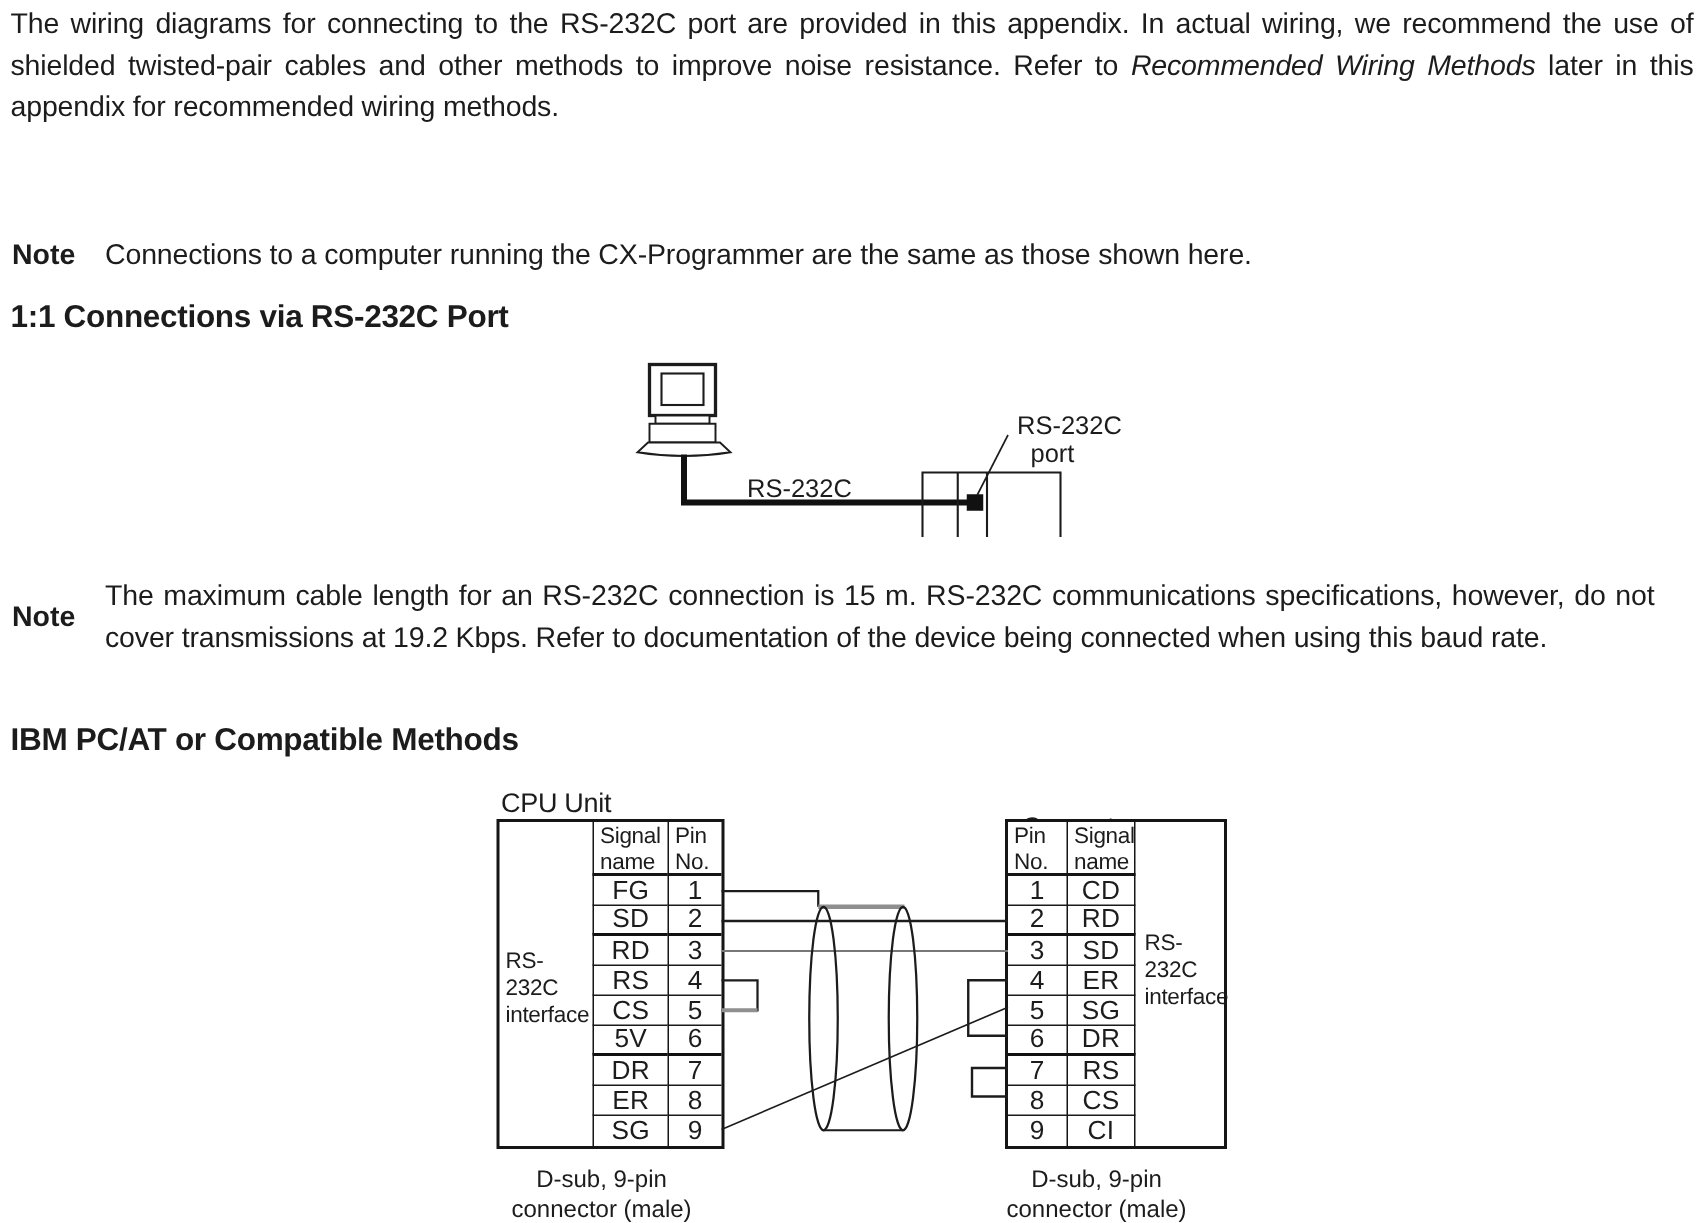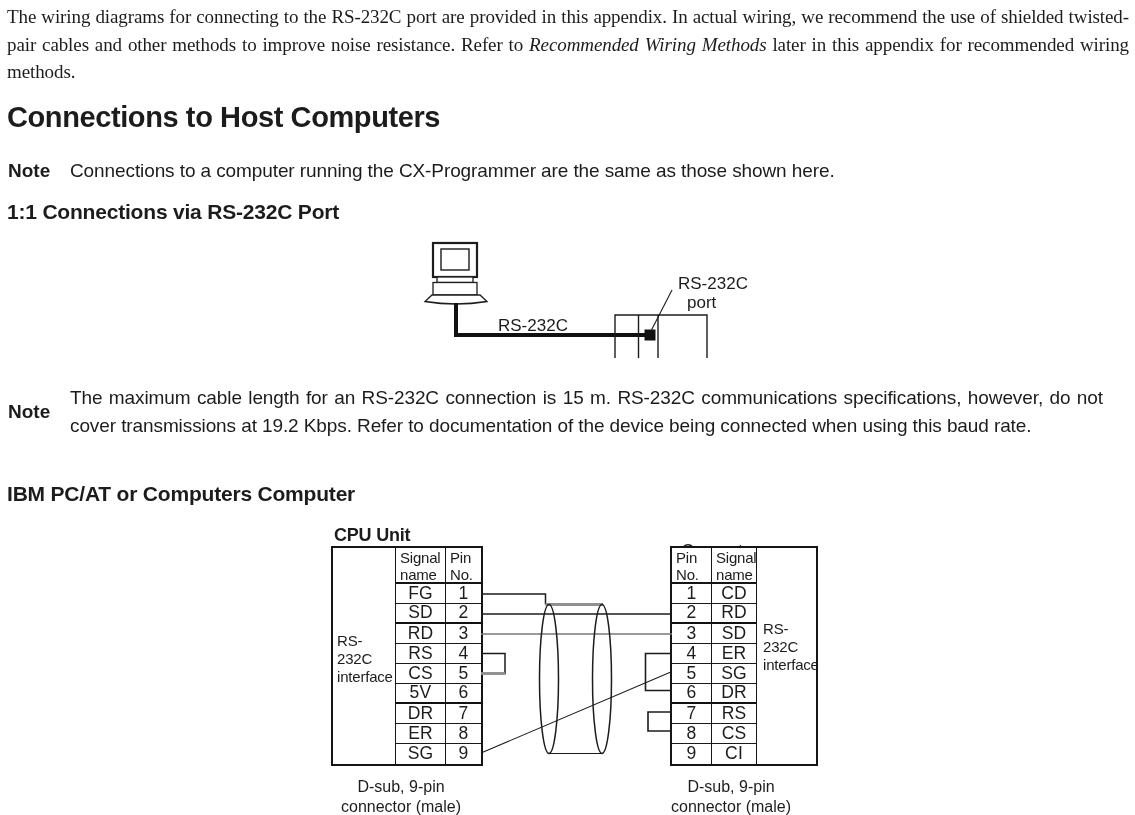--- a/index.html
+++ b/index.html
@@ -26,21 +26,21 @@
   .note-2 .note-text{width:1033px;text-align:justify;}
   h2.h2{margin:0;font-size:21px;font-weight:bold;letter-spacing:-0.2px;}
   .h2-1{left:7px;top:200px;}
   .h2-2{left:7px;top:482px;}
   
   .diag-label{font-size:17px;line-height:19px;color:#1c1c1c;}
   .cable-label{left:498px;top:316px;}
   .port-label{left:678px;top:274px;}
   .port-label .l2{margin-left:9px;}
   .conn-title{font-size:18px;letter-spacing:-0.2px;}
-  .cpu-title{left:334px;top:525px;font-weight:bold;}
+  .cpu-title{left:334px;top:525px;}
   .pc-title{left:681px;top:525px;margin-top:16px;}
   .caption{font-size:16px;line-height:19.5px;text-align:center;}
   .caption-left{left:341px;top:777px;}
   .caption-right{left:671px;top:777px;}
   
   .conn-box{
     border:2px solid #151515;background:#ffffff;box-sizing:border-box;
   }
   .cpu-box{left:331px;top:546px;width:152px;height:220px;}
   .pc-box{left:670px;top:546px;width:148px;height:220px;}
@@ -65,43 +65,42 @@
   .thick{border-bottom-width:2px;border-bottom-color:#111;}
   .nob{border-bottom:none;}
   
   svg.overlay{position:absolute;left:0;top:0;pointer-events:none;}
 </style>
 </head>
 <body>
 
 <div class="page">
 
-  <p class="abs intro" style="margin:0;font-family:Liberation Serif, serif;"><span>The wiring diagrams for connecting to the RS-232C port are provided in this appendix. In actual wiring, we recommend the use of shielded twisted-pair cables and other methods to improve noise resistance. Refer to </span><i>Recommended Wiring Methods</i><span> later in this appendix for recommended wiring methods.</span></p>
-
-  <h1 class="abs h1">Connections to Host Computers</h1>
+  <p class="abs intro" style="margin:0;"><span>The wiring diagrams for connecting to the RS-232C port are provided in this appendix. In actual wiring, we recommend the use of shielded twisted-pair cables and other methods to improve noise resistance. Refer to </span><i>Recommended Wiring Methods</i><span> later in this appendix for recommended wiring methods.</span></p>
+
 
   <div class="abs note-row note-1">
     <span class="note-label">Note</span>
     <span class="note-text">Connections to a computer running the CX-Programmer are the same as those shown here.</span>
   </div>
 
   <h2 class="abs h2 h2-1">1:1 Connections via RS-232C Port</h2>
 
   <div class="abs diag-label cable-label">RS-232C</div>
   <div class="abs diag-label port-label">
     <div>RS-232C</div>
     <div class="l2">port</div>
   </div>
 
   <div class="abs note-row note-2">
     <span class="note-label">Note</span>
     <span class="note-text">The maximum cable length for an RS-232C connection is 15 m. RS-232C communications specifications, however, do not cover transmissions at 19.2 Kbps. Refer to documentation of the device being connected when using this baud rate.</span>
   </div>
 
-  <h2 class="abs h2 h2-2">IBM PC/AT or Computers Computer</h2>
+  <h2 class="abs h2 h2-2">IBM PC/AT or Compatible Methods</h2>
 
   <div class="abs conn-title cpu-title">CPU Unit</div>
   <div class="abs conn-title pc-title">Computer</div>
 
   <div class="abs conn-box cpu-box">
     <div class="conn-grid">
       <div class="cell iface-cell">RS-232C interface</div>
       <div class="cell head-cell bL" style="grid-column:2;grid-row:1;">Signal name</div>
       <div class="cell head-cell bL" style="grid-column:3;grid-row:1;">Pin No.</div>
 

